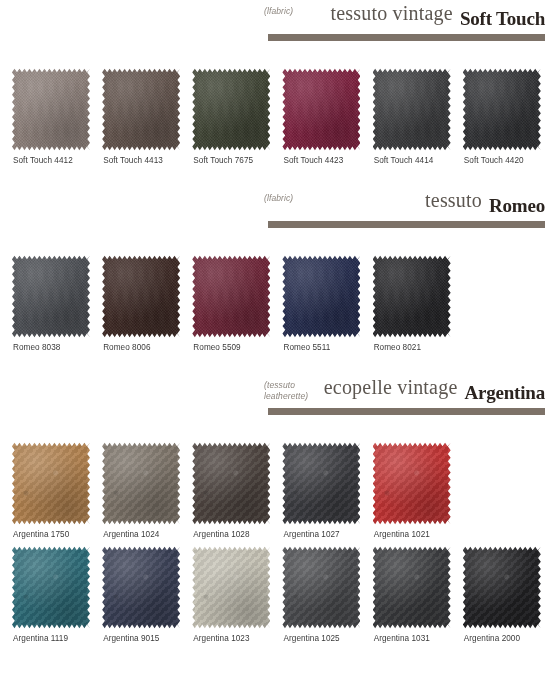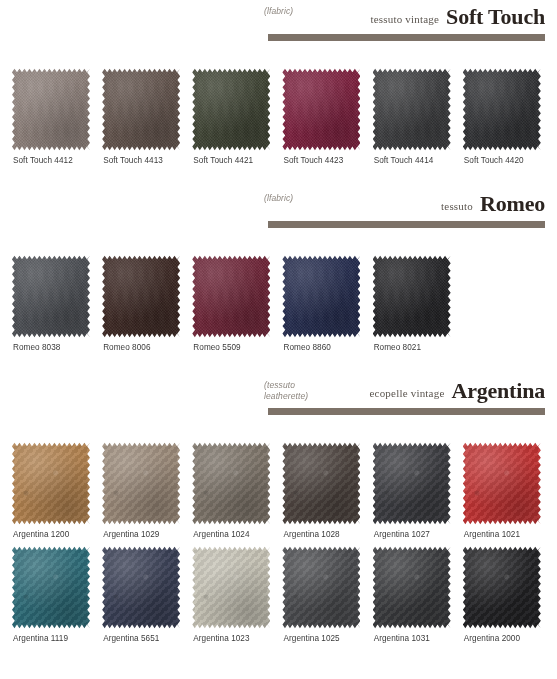--- a/index.html
+++ b/index.html
@@ -21,30 +21,30 @@
   }
   .head-row {
     display: flex;
     align-items: flex-end;
     justify-content: flex-end;
     gap: 7px;
     height: 28px;
   }
   .head-sub {
     font-family: "Liberation Serif", serif;
-    font-size: 11px;
+    font-size: 20px;
     color: #5c5650;
     letter-spacing: .2px;
     padding-bottom: 3px;
     white-space: nowrap;
   }
   .head-title {
     font-family: "Liberation Serif", serif;
     font-weight: bold;
-    font-size: 22px;
+    font-size: 19px;
     color: #2b2420;
     letter-spacing: -.2px;
     line-height: 1;
     white-space: nowrap;
   }
   .head-rule {
     height: 7px;
     background: #7d7268;
     margin-top: 6px;
     width: 100%;
@@ -161,21 +161,21 @@
       <div class="cell">
         <div class="swatch-wrap">
             <div class="swatch" style="--c: #61524b;"></div>
           </div>
         <div class="label">Soft Touch 4413</div>
       </div>
       <div class="cell">
         <div class="swatch-wrap">
             <div class="swatch" style="--c: #3e4333;"></div>
           </div>
-        <div class="label">Soft Touch 4421</div>
+        <div class="label">Soft Touch 7675</div>
       </div>
       <div class="cell">
         <div class="swatch-wrap">
             <div class="swatch" style="--c: #7c1f3d;"></div>
           </div>
         <div class="label">Soft Touch 4423</div>
       </div>
       <div class="cell">
         <div class="swatch-wrap">
             <div class="swatch" style="--c: #3b3c3e;"></div>
@@ -219,21 +219,21 @@
       <div class="cell">
         <div class="swatch-wrap">
             <div class="swatch" style="--c: #6d2336;"></div>
           </div>
         <div class="label">Romeo 5509</div>
       </div>
       <div class="cell">
         <div class="swatch-wrap">
             <div class="swatch" style="--c: #232b4d;"></div>
           </div>
-        <div class="label">Romeo 8860</div>
+        <div class="label">Romeo 5511</div>
       </div>
       <div class="cell">
         <div class="swatch-wrap">
             <div class="swatch" style="--c: #242427;"></div>
           </div>
         <div class="label">Romeo 8021</div>
       </div>
     </div>
   </div>
 
@@ -248,27 +248,21 @@
         <span class="head-title">Argentina</span>
       </div>
       <div class="head-rule" style="background: rgb(125, 114, 104);"></div>
     </div>
     <div class="row-gap-lg"></div>
     <div class="grid">
       <div class="cell">
         <div class="swatch-wrap">
             <div class="swatch leather" style="--c: #b0814f;"></div>
           </div>
-        <div class="label">Argentina 1200</div>
-      </div>
-      <div class="cell">
-        <div class="swatch-wrap">
-            <div class="swatch leather" style="--c: #9a8978;"></div>
-          </div>
-        <div class="label">Argentina 1029</div>
+        <div class="label">Argentina 1750</div>
       </div>
       <div class="cell">
         <div class="swatch-wrap">
             <div class="swatch leather" style="--c: #7d7469;"></div>
           </div>
         <div class="label">Argentina 1024</div>
       </div>
       <div class="cell">
         <div class="swatch-wrap">
             <div class="swatch leather" style="--c: #4d443f;"></div>
@@ -295,21 +289,21 @@
       <div class="cell">
         <div class="swatch-wrap">
             <div class="swatch leather" style="--c: #2d6b77;"></div>
           </div>
         <div class="label">Argentina 1119</div>
       </div>
       <div class="cell">
         <div class="swatch-wrap">
             <div class="swatch leather" style="--c: #393f55;"></div>
           </div>
-        <div class="label">Argentina 5651</div>
+        <div class="label">Argentina 9015</div>
       </div>
       <div class="cell">
         <div class="swatch-wrap">
             <div class="swatch leather" style="--c: #c3c0b3;"></div>
           </div>
         <div class="label">Argentina 1023</div>
       </div>
       <div class="cell">
         <div class="swatch-wrap">
             <div class="swatch leather" style="--c: #4a4b4f;"></div>

